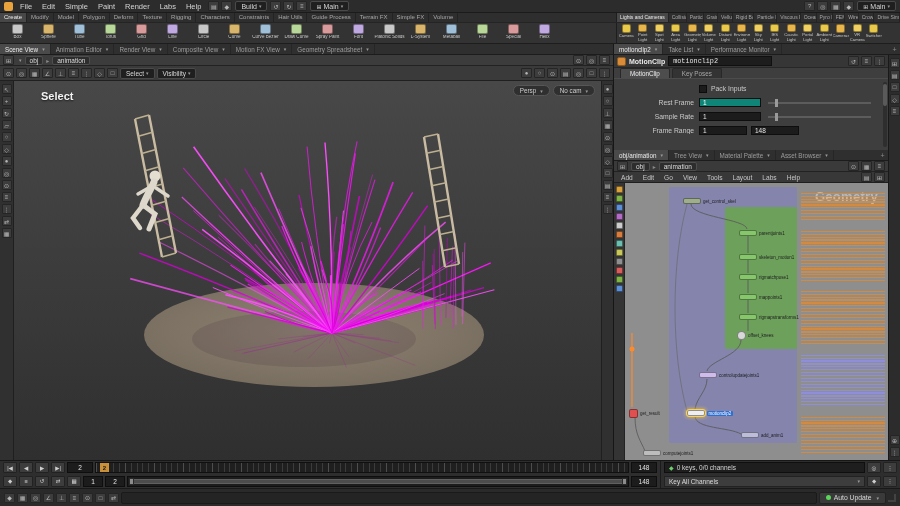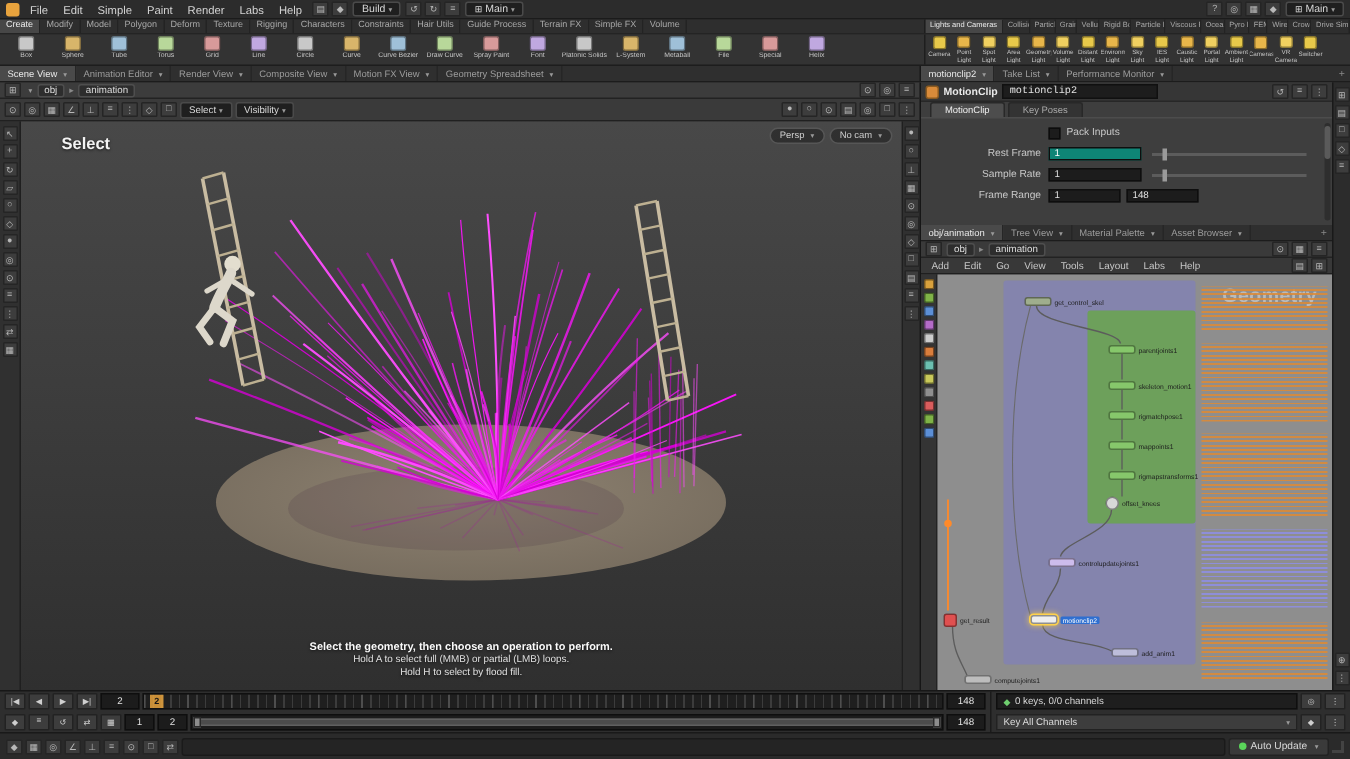--- a/index.html
+++ b/index.html
@@ -784,25 +784,20 @@
           <div class="vp-cams">
             <div class="campill">
                 <span>Persp</span>
                 <span class="caret">▾</span>
               </div>
             <div class="campill">
                 <span>No cam</span>
                 <span class="caret">▾</span>
               </div>
           </div>
-          <div class="vp-hints">
-            <div class="hint-title">Select the geometry, then choose an operation to perform.</div>
-            <div class="hint-line">Hold A to select full (MMB) or partial (LMB) loops.</div>
-            <div class="hint-line">Hold H to select by flood fill.</div>
-          </div>
         </div>
         <div class="toolstrip right">
 
         <div class="ibtn">
               <span class="glyph">●</span>
             </div>
             <div class="ibtn">
               <span class="glyph">○</span>
             </div>
             <div class="ibtn">

